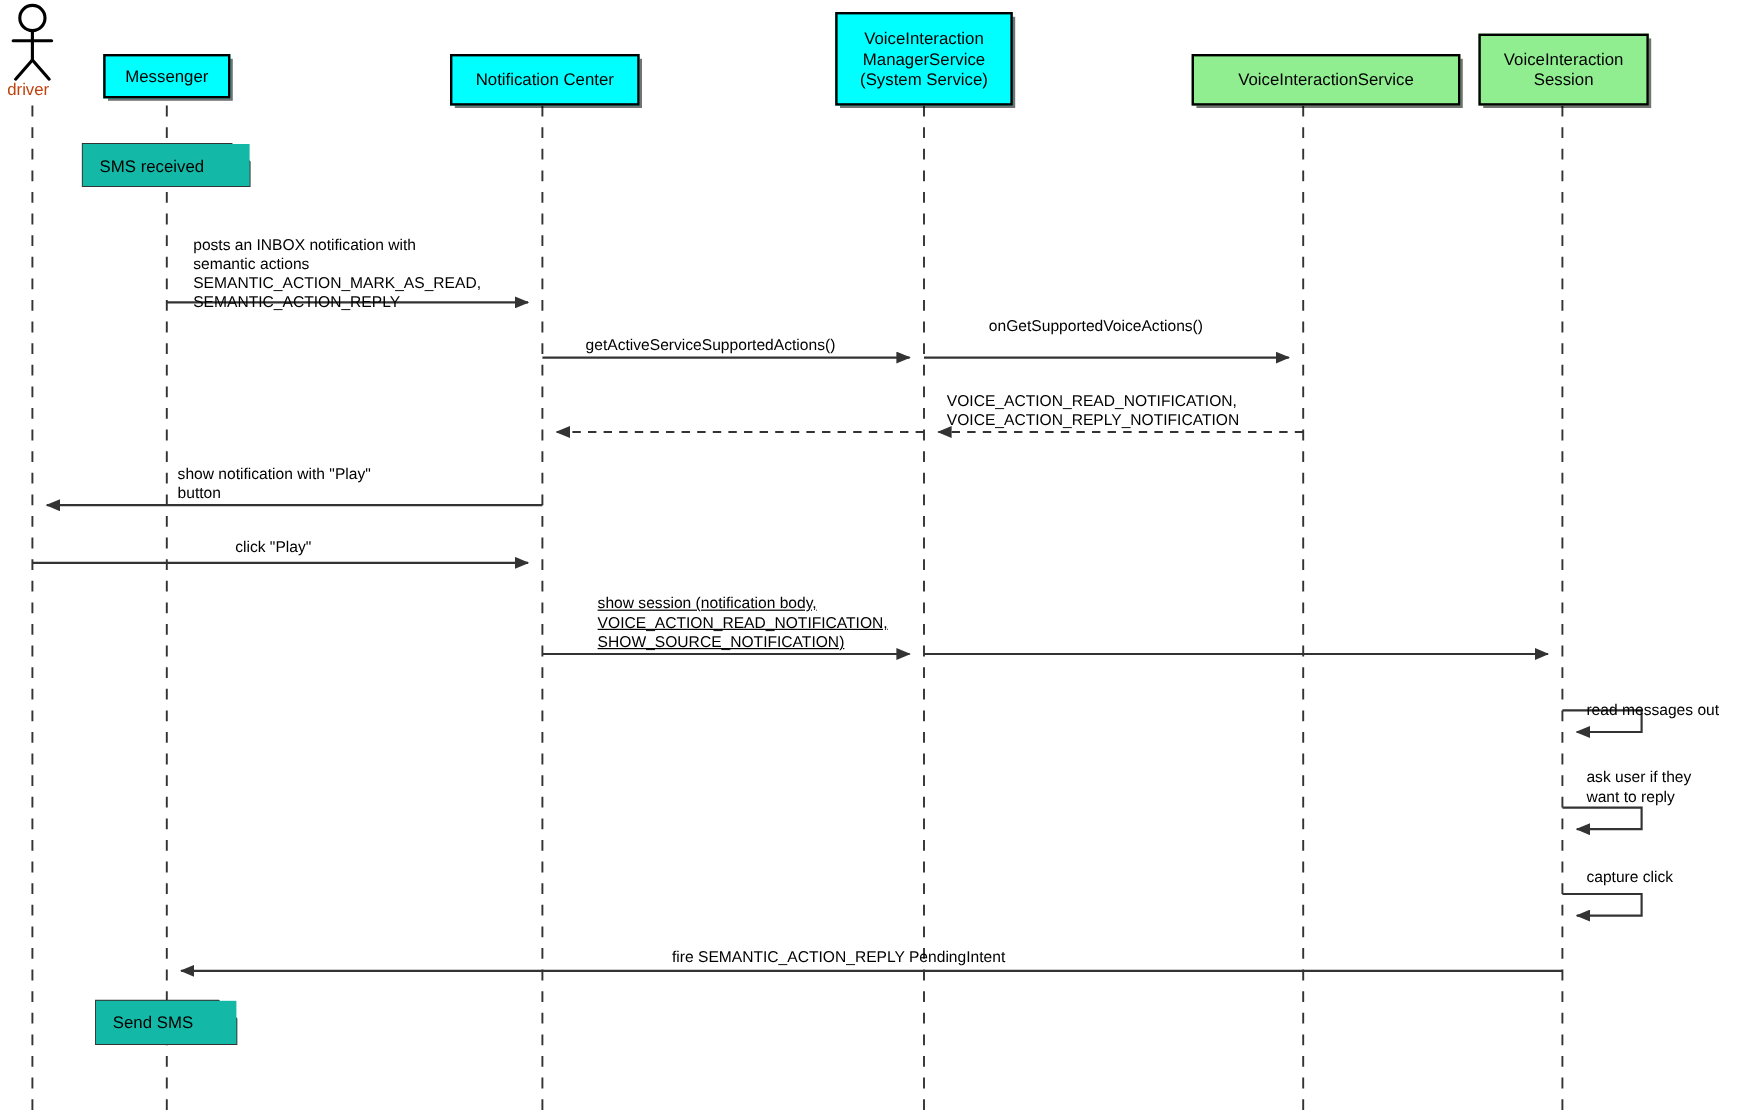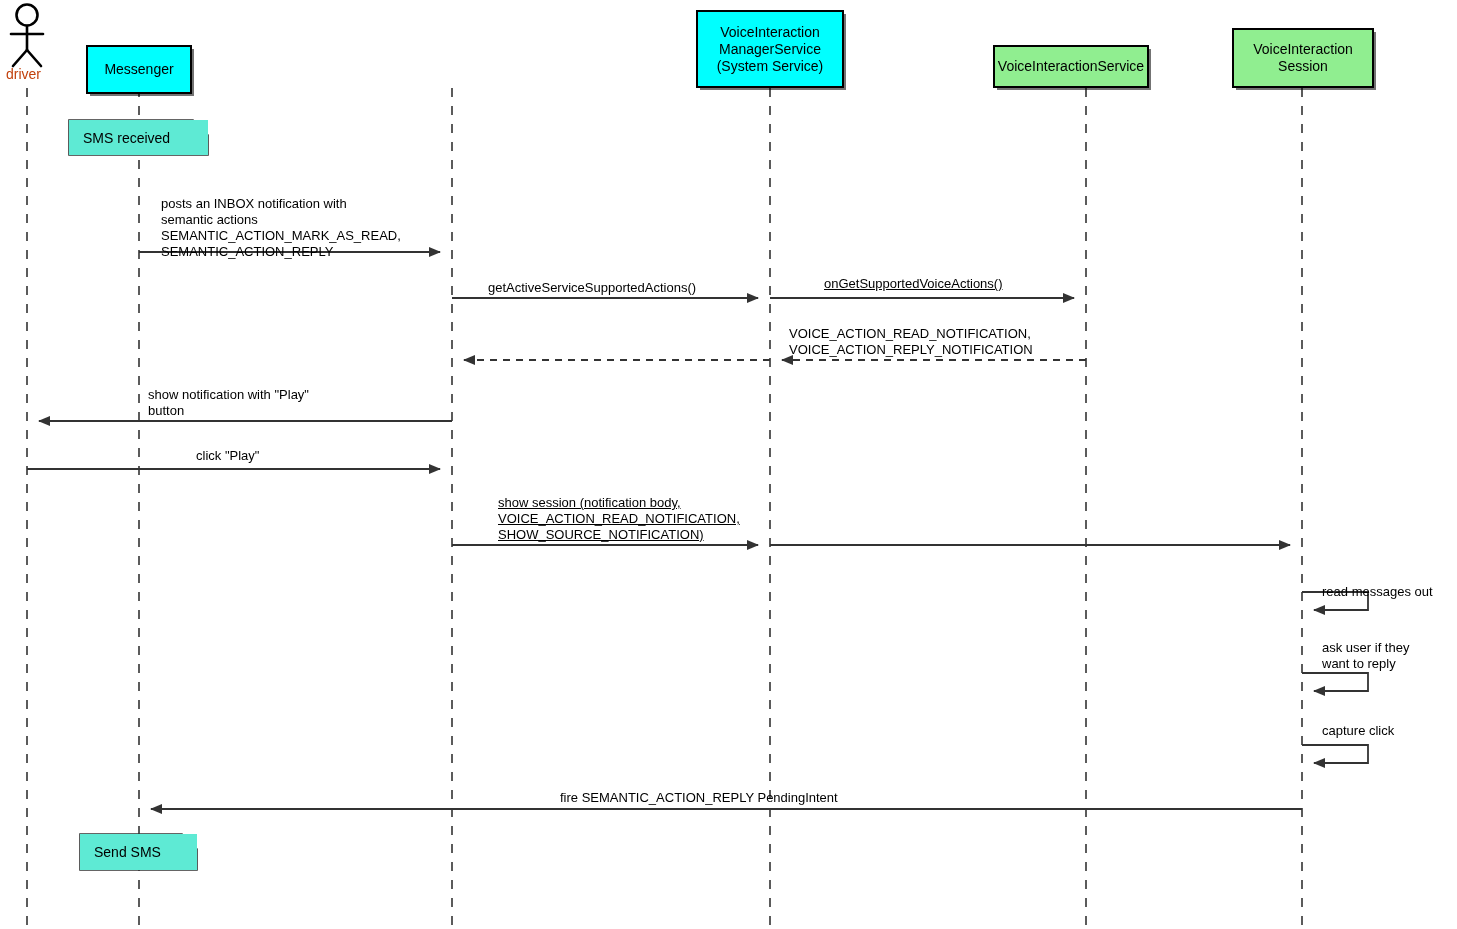--- a/index.html
+++ b/index.html
@@ -42,21 +42,21 @@
   .lifeline-box.green { background: #90ee90; }
   .actor-label {
     position: absolute;
     font-size: 14px;
     color: #c2410c;
     white-space: nowrap;
   }
   .note {
     position: absolute;
     box-sizing: border-box;
-    background: #5eead4;
+    background: #14b8a6;
     font-size: 14px;
     color: #000000;
   }
   .note .note-text {
     position: absolute;
     left: 14px;
     top: 50%;
     transform: translateY(-50%);
     white-space: nowrap;
   }
@@ -123,32 +123,35 @@
       <line x1="1302" y1="809" x2="151" y2="809" marker-end="url(#arrowL)"></line>
     </g>
 
     <g stroke="#333333" stroke-width="1.8" fill="none">
       <path d="M1302,592 L1368,592 L1368,610 L1314,610" marker-end="url(#arrowL)"></path>
       <path d="M1302,673 L1368,673 L1368,691 L1314,691" marker-end="url(#arrowL)"></path>
       <path d="M1302,745 L1368,745 L1368,763 L1314,763" marker-end="url(#arrowL)"></path>
     </g>
   </svg>
 
-  <div class="lifeline-box cyan" style="left:86px; top:45px; width:106px; height:49px;">
+  <div class="lifeline-box cyan" style="left:86px; top:45px; width:106px; height:37px;">
     <span>Messenger</span>
   </div>
 
+  <div class="lifeline-box cyan" style="left:375px; top:45px; width:158px; height:43px;">
+    <span>Notification Center</span>
+  </div>
 
   <div class="lifeline-box cyan" style="left:696px; top:10px; width:148px; height:78px; white-space:pre-line;">
     <span style="white-space:pre-line;">VoiceInteraction
 ManagerService
 (System Service)</span>
   </div>
 
-  <div class="lifeline-box green" style="left:993px; top:45px; width:156px; height:43px;">
+  <div class="lifeline-box green" style="left:993px; top:45px; width:224px; height:43px;">
     <span>VoiceInteractionService</span>
   </div>
 
   <div class="lifeline-box green" style="left:1232px; top:28px; width:142px; height:60px; white-space:pre-line;">
     <span style="white-space:pre-line;">VoiceInteraction
 Session</span>
   </div>
 
   <div class="actor-label" style="left:6px; top:66px;">driver</div>
 
@@ -160,21 +163,21 @@
     <span class="note-text">Send SMS</span>
   </div>
 
   <div class="msg-label" style="left:161px; top:196px;">posts an INBOX notification with
 semantic actions
 SEMANTIC_ACTION_MARK_AS_READ,
 SEMANTIC_ACTION_REPLY</div>
 
   <div class="msg-label" style="left:488px; top:280px;">getActiveServiceSupportedActions()</div>
 
-  <div class="msg-label" style="left:824px; top:276px;text-decoration:underline;">onGetSupportedVoiceActions()</div>
+  <div class="msg-label" style="left:824px; top:264px;">onGetSupportedVoiceActions()</div>
 
   <div class="msg-label" style="left:789px; top:326px;">VOICE_ACTION_READ_NOTIFICATION,
 VOICE_ACTION_REPLY_NOTIFICATION</div>
 
   <div class="msg-label" style="left:148px; top:387px;">show notification with "Play"
 button</div>
 
   <div class="msg-label" style="left:196px; top:448px;">click "Play"</div>
 
   <div class="msg-label" style="left:498px; top:495px;text-decoration:underline;">show session (notification body,

